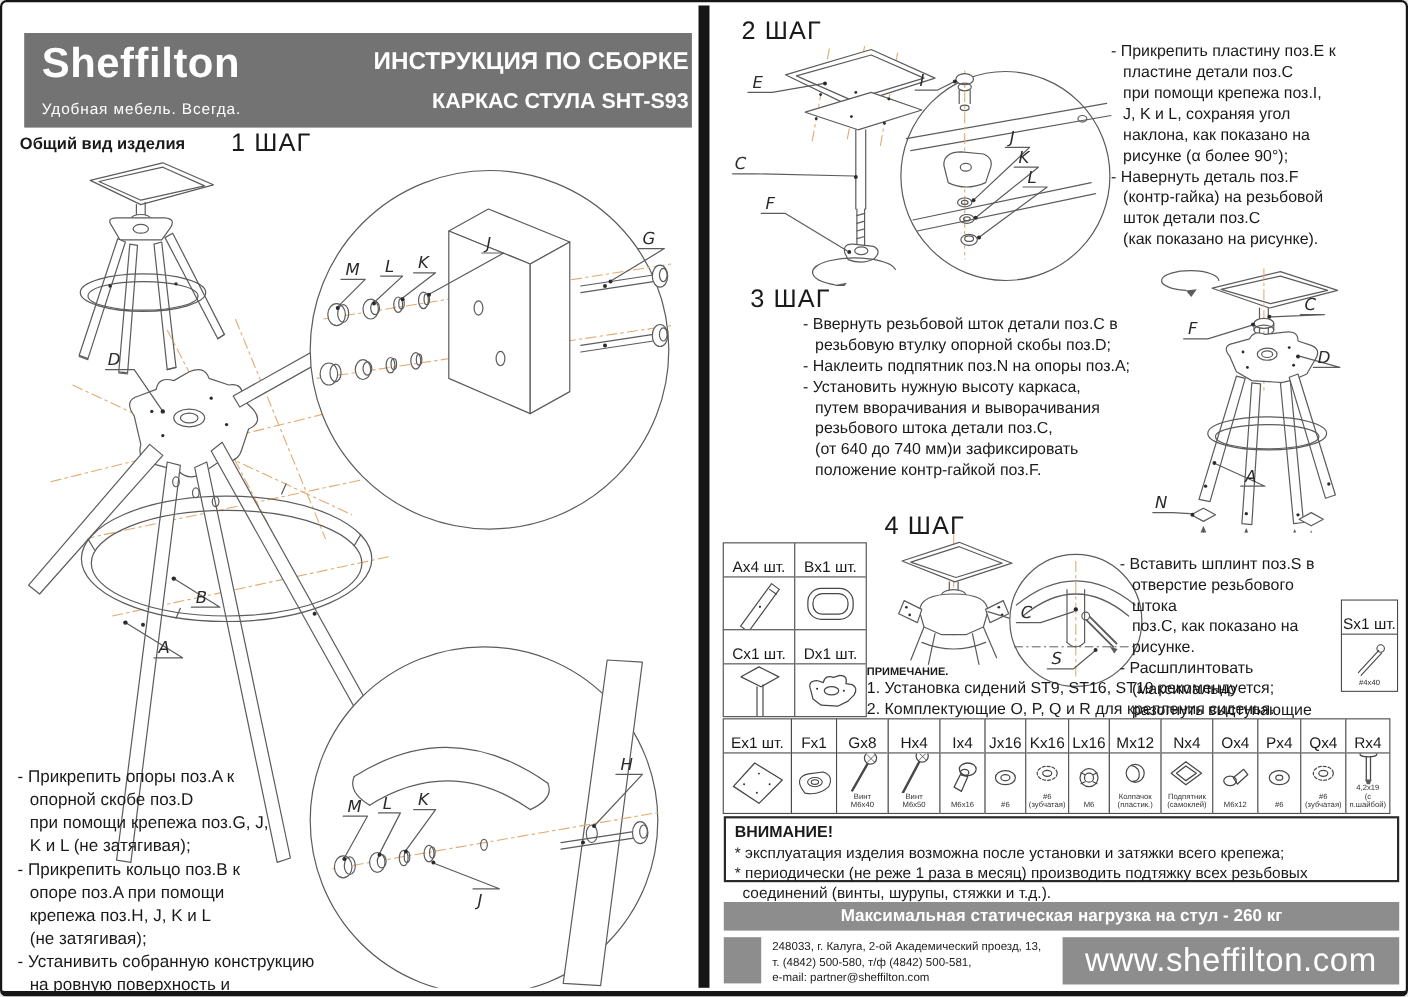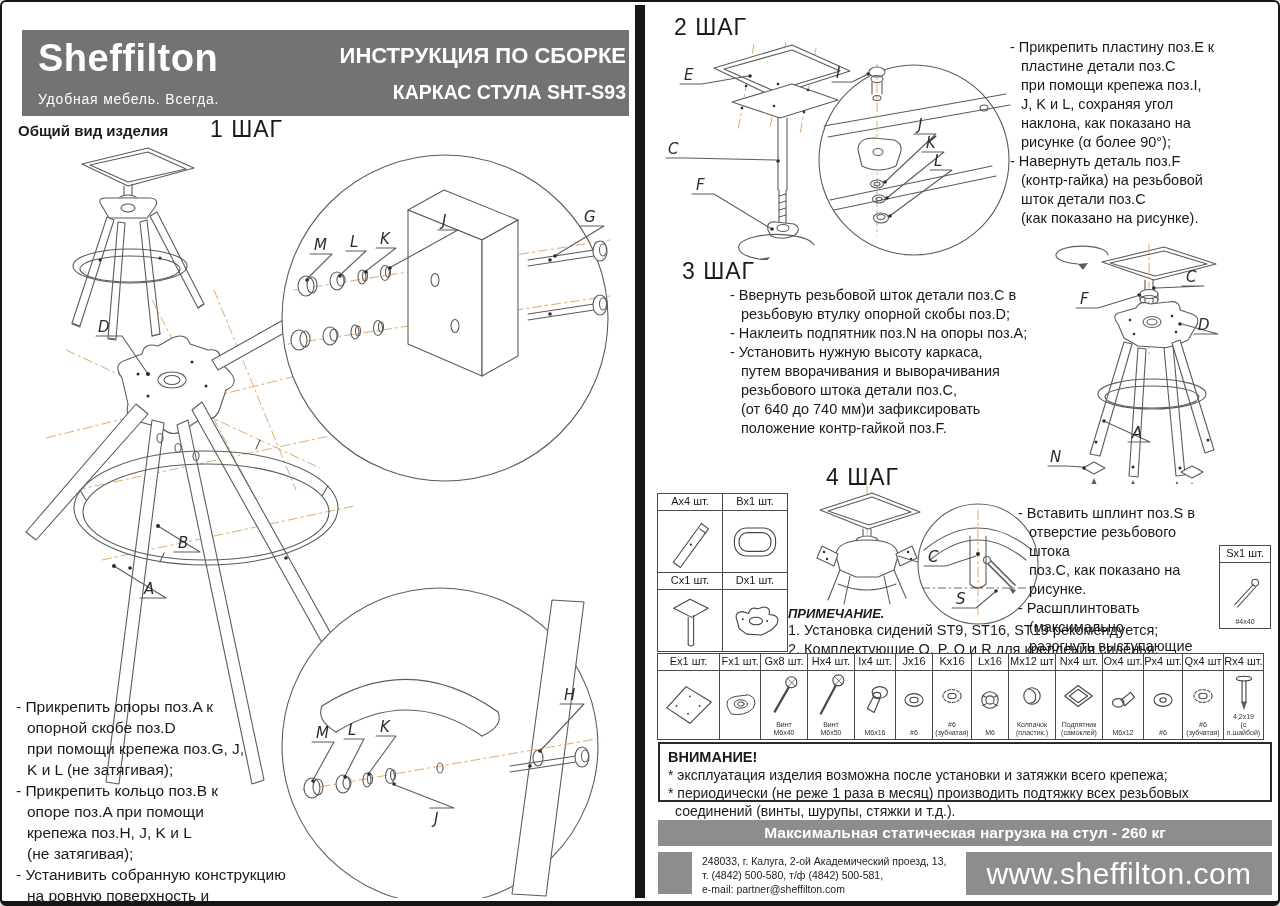--- a/index.html
+++ b/index.html
@@ -27,29 +27,29 @@
   svg .lnf{stroke:#5c5c5c;fill:#fff;stroke-width:1.1;stroke-linejoin:round;}
   svg .ol{stroke:#e3aa70;fill:none;stroke-width:1;stroke-dasharray:10 3 3 3;}
   svg .lnd{stroke:#5c5c5c;fill:none;stroke-width:.9;stroke-dasharray:8 3 2 3;}
   svg .lbl{font:italic 15px "DejaVu Sans",sans-serif;fill:#2b2b2b;}
   svg .dot{fill:#2b2b2b;stroke:none;}
   svg .tri{fill:#5c5c5c;stroke:none;}
   svg .pi{stroke:#474747;fill:none;stroke-width:1.2;stroke-linejoin:round;stroke-linecap:round;}
   svg .pif{stroke:#474747;fill:#fff;stroke-width:1.2;stroke-linejoin:round;}
   
   .pcell{border:1px solid #4a4a4a;margin-left:-1px;margin-top:-1px;display:flex;flex-direction:column;background:#fff;box-sizing:border-box;}
-  .pcell-h{border-bottom:1px solid #4a4a4a;font-size:11px;text-align:center;line-height:15px;height:16px;overflow:hidden;}
+  .pcell-h{border-bottom:1px solid #4a4a4a;font-size:14px;text-align:center;line-height:15px;height:16px;overflow:hidden;margin-top:14px;}
   .pcell-i{flex:1;display:flex;align-items:center;justify-content:center;overflow:hidden;}
   .pcell-c{font-size:7px;line-height:8px;text-align:center;white-space:pre-line;padding-bottom:2px;color:#333;}
   .block-grid{left:656px;top:492px;display:grid;grid-template-columns:65px 65px;grid-auto-rows:79px;}
   .strip{left:656px;top:652px;height:86px;display:flex;}
   .cotter-cell{left:1218px;top:544px;width:52px;height:84px;}
   
   .note{left:786px;top:604px;width:430px;}
-  .note-title{font-size:13px;font-weight:bold;font-style:italic;}
+  .note-title{font-size:10px;font-weight:bold;}
   .note-line{font-size:14.5px;line-height:19px;}
   .warning{left:656px;top:740px;width:614px;height:60px;border:2px solid #2a2a2a;box-sizing:border-box;padding:4px 8px;}
   .warn-title{font-size:14.5px;font-weight:bold;line-height:18px;}
   .warn-line{font-size:14px;line-height:18px;white-space:pre-line;padding-left:7px;text-indent:-7px;}
   .load-banner{left:656px;top:818px;width:614px;height:26px;background:#8d8d8d;color:#fff;font-weight:bold;
                font-size:15.5px;text-align:center;line-height:26px;}
   .footer{left:656px;top:850px;width:614px;height:46px;display:flex;align-items:flex-start;}
   .footer-mark{width:34px;height:42px;background:#8d8d8d;}
   .address{margin-left:10px;font-size:10.5px;line-height:14px;color:#222;padding-top:2px;}
   .site-banner{margin-left:auto;width:306px;height:43px;background:#8d8d8d;color:#fff;font-size:30px;
@@ -379,21 +379,21 @@
       <text class="lbl" x="156" y="88">D</text>
       <path class="ln" d="M86,200 L108,200 L64,180"></path>
         <circle class="dot" cx="62" cy="179" r="1.8"></circle>
       <text class="lbl" x="90" y="196">A</text>
       <path class="ln" d="M6,224 L24,224 L40,225"></path>
         <circle class="dot" cx="42" cy="226" r="1.8"></circle>
       <text class="lbl" x="8" y="220">N</text>
     </g>
   </svg>
 
-  <div class="abs step-title" style="left:824px;top:462px;">4 ШАГ</div>
+  <div class="abs step-title" style="left:802px;top:462px;">4 ШАГ</div>
 
   <div class="abs block-grid">
     <div class="pcell">
       <div class="pcell-h">Ax4 шт.</div>
       <div class="pcell-i">
           <svg width="58" height="58" viewBox="0 0 58 66">
         <path class="pi" d="M10 56 L42 12 L50 18 L18 62 Z"></path>
             <path class="pi" d="M40 18 l7 5"></path>
             <circle class="dot" cx="30" cy="36" r="1.2"></circle>
           </svg>

